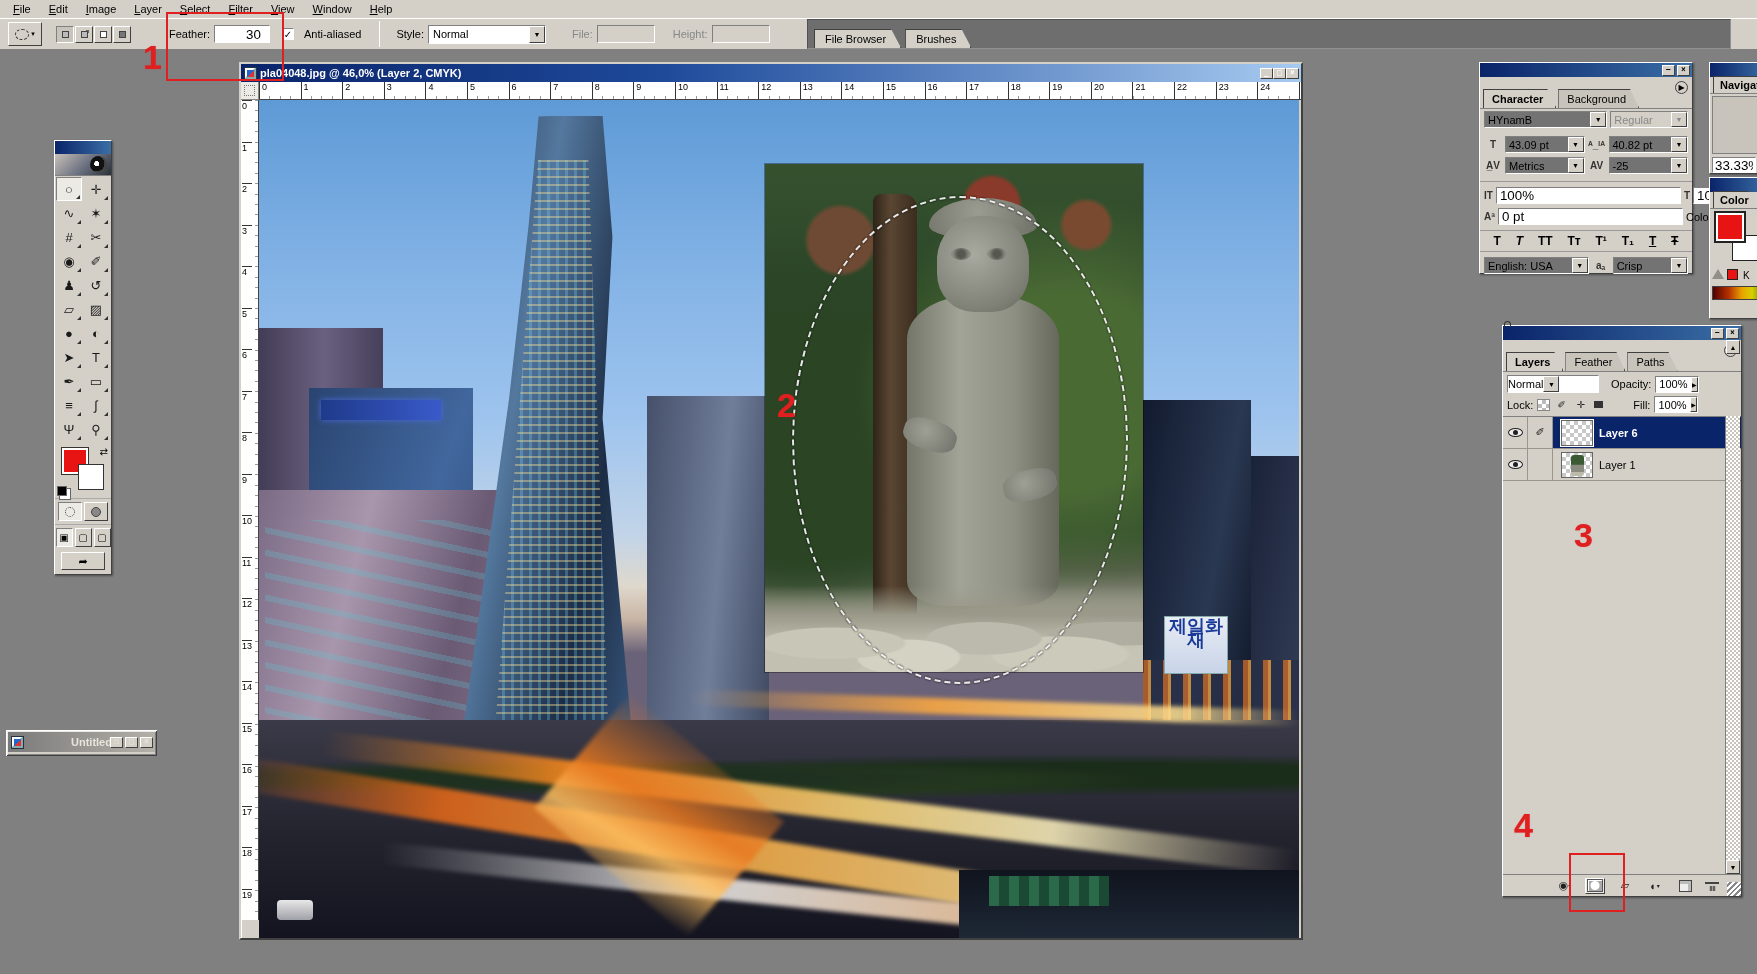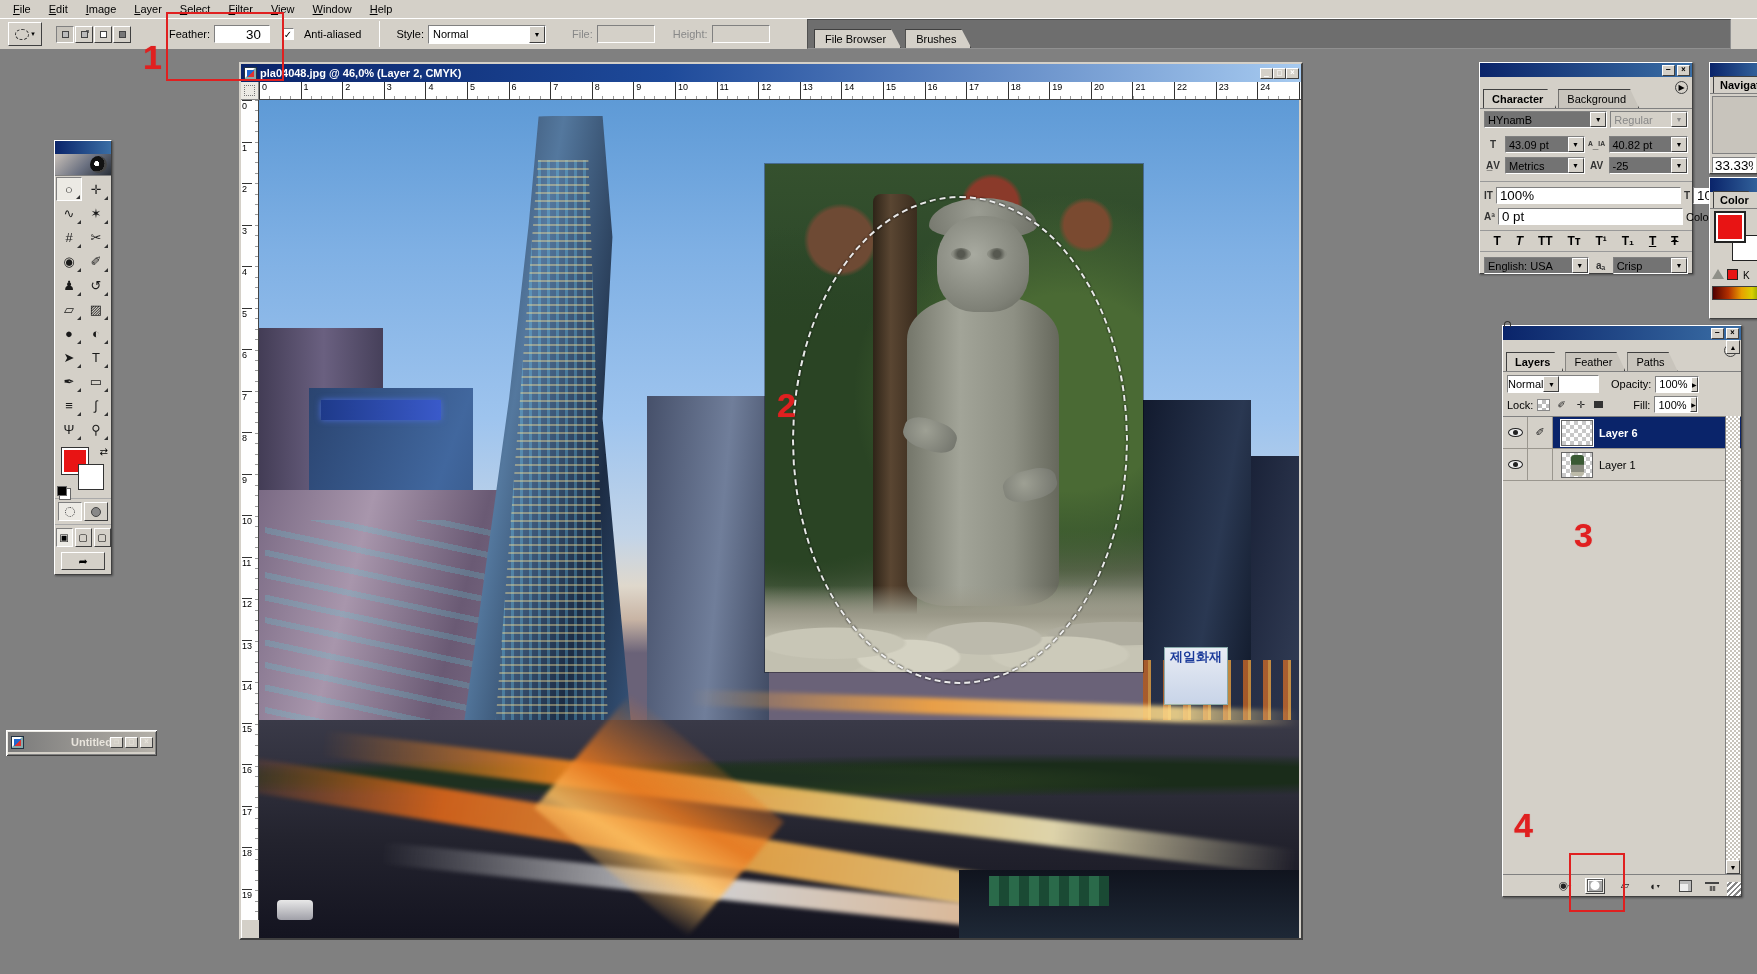--- a/index.html
+++ b/index.html
@@ -99,21 +99,21 @@
   .rocks { position:absolute; left:0; bottom:0; width:100%; height:96px;
      background:radial-gradient(ellipse at 18% 70%, #C8C6B6 0 16%, transparent 17%),
        radial-gradient(ellipse at 38% 85%, #D4D2C2 0 15%, transparent 16%),
        radial-gradient(ellipse at 58% 65%, #BCBAAC 0 18%, transparent 19%),
        radial-gradient(ellipse at 78% 82%, #CCCABA 0 16%, transparent 17%),
        radial-gradient(ellipse at 94% 60%, #B0AEA0 0 14%, transparent 15%),
        radial-gradient(ellipse at 8% 88%, #C2C0B0 0 14%, transparent 15%),
        linear-gradient(180deg, transparent 0 10%, #9A9888 40%, #C6C4B4 75%); }
   .pedestal { position:absolute; left:150px; bottom:54px; width:140px; height:88px; background:linear-gradient(90deg,#8E8C7C,#BAB8A8 45%,#96948) ,linear-gradient(90deg,#8E8C7C,#BAB8A8 45%,#969484); border-radius:18% 18% 30% 30%; }
   .ants { position:absolute; left:533px; top:96px; width:336px; height:488px; border:2px dashed #F2F2F2; border-radius:50%; filter:drop-shadow(0 0 1px #000); opacity:.95; }
-  .sign-kr { position:absolute; left:905px; top:516px; width:64px; height:58px; background:linear-gradient(180deg,#E8ECF4,#C8D4E8); border:1px solid #8AA; color:#1A3A9A; font-weight:bold; font-size:13px; line-height:14px; text-align:center; overflow:hidden; padding-top:2px;margin-top:31px; }
+  .sign-kr { position:absolute; left:905px; top:516px; width:64px; height:58px; background:linear-gradient(180deg,#E8ECF4,#C8D4E8); border:1px solid #8AA; color:#1A3A9A; font-weight:bold; font-size:18px; line-height:14px; text-align:center; overflow:hidden; padding-top:2px; }
   
   .ann-num { position:absolute; color:#E02020; font-weight:bold; font-size:34px; font-family:"Liberation Sans",sans-serif; z-index:60; text-shadow:0 0 1px rgba(224,32,32,.6); }
   .ann-rect { position:absolute; border:2px solid #E02020; z-index:60; }
   
   #charpanel { left:1479px; top:62px; width:214px; height:212px; }
   .ch-row { display:flex; align-items:center; padding:2px 4px; gap:3px; }
   .ch-ico { width:18px; text-align:center; font-weight:bold; color:#333; font-size:10px; line-height:9px; }
   .ch-field { height:17px; display:flex; align-items:center; background:#737373; flex:1; }
   .ch-field .dd-text { flex:1; padding:0 3px; }
   .ch-field.dim { background:#D4D0C8; color:#888; }

